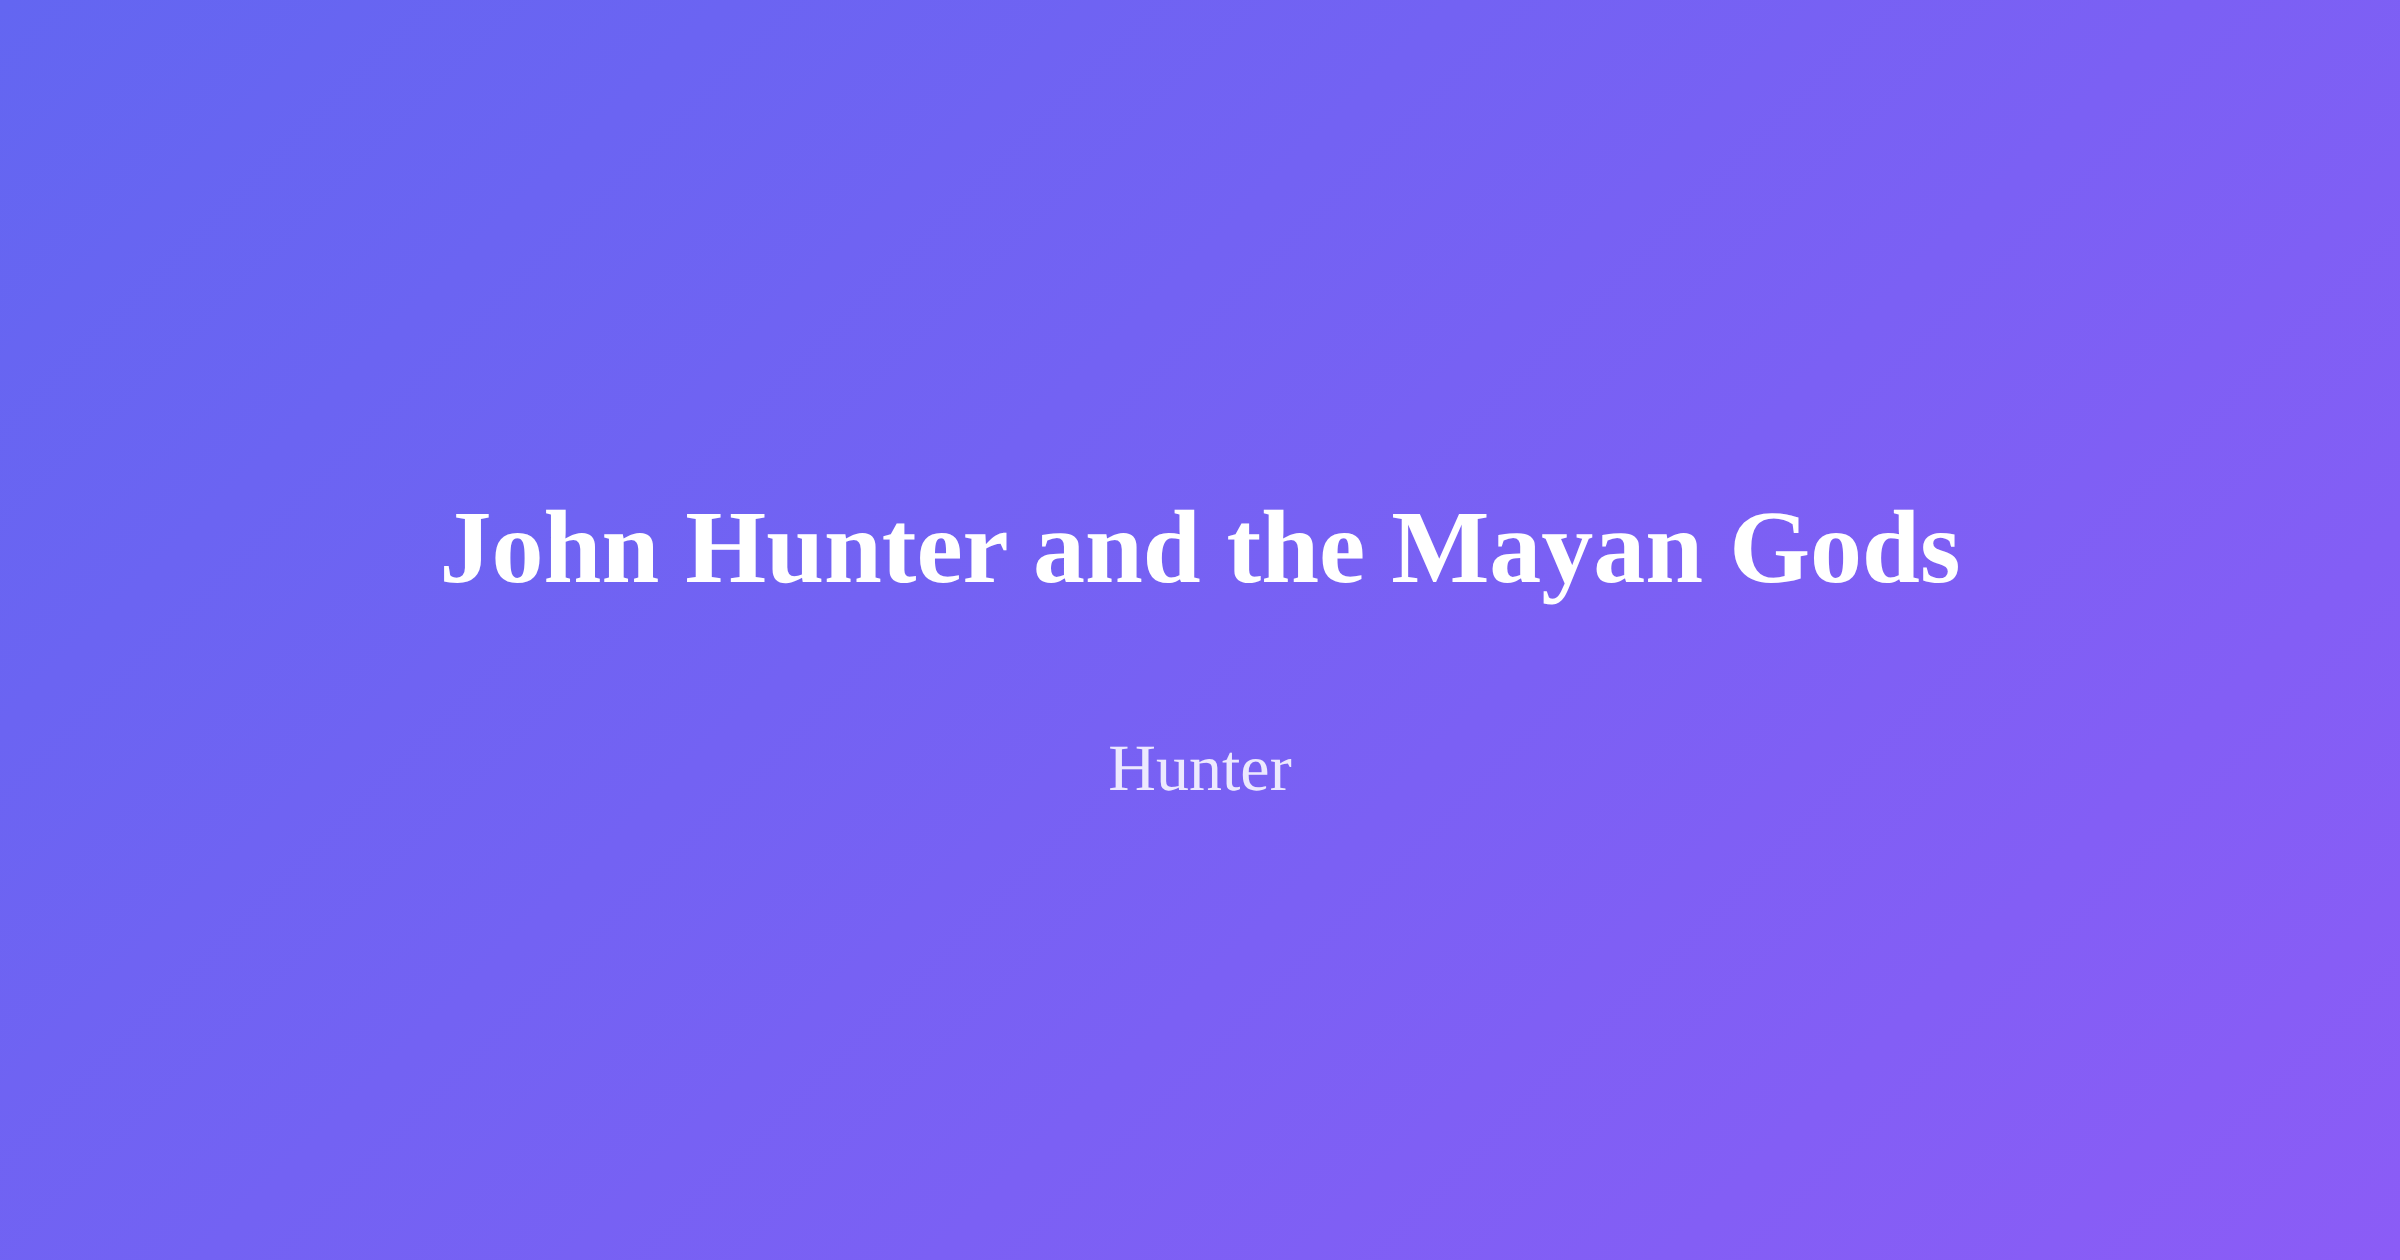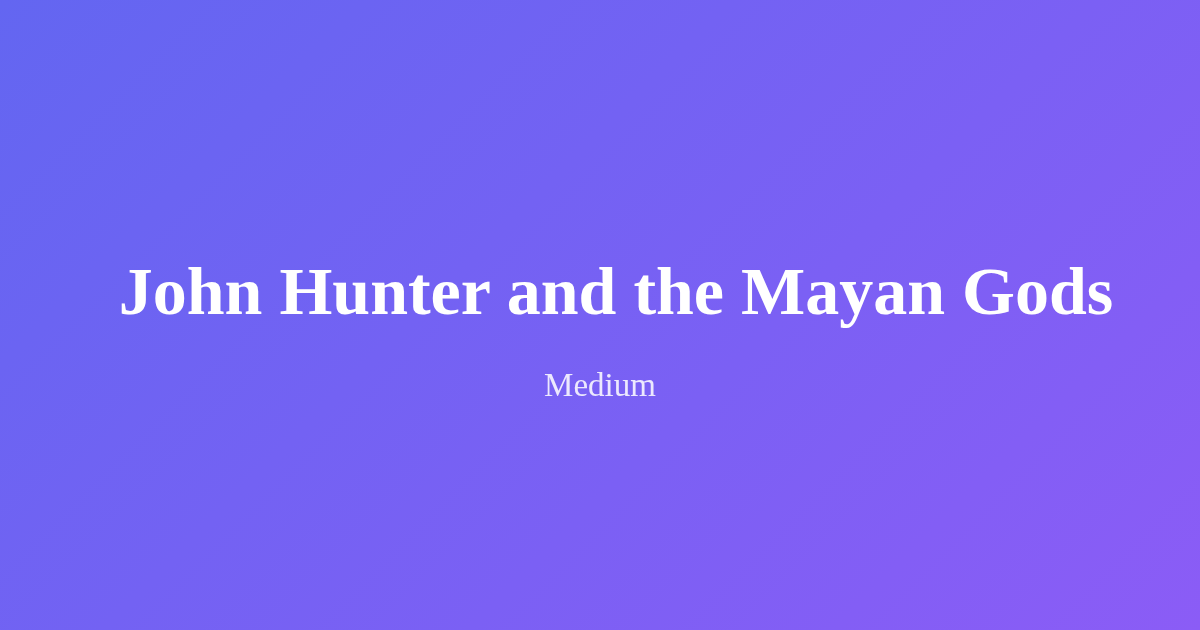--- a/index.html
+++ b/index.html
@@ -41,26 +41,26 @@
     justify-content: center;
     pointer-events: none;
   }
 
   .card-title {
     position: absolute;
     top: 229px;
     left: 50%;
     transform: translateX(-50%);
     white-space: nowrap;
-    font-size: 68px;
+    font-size: 52px;
     line-height: 92px;
     font-weight: 700;
     color: #ffffff;
     letter-spacing: 0px;
-    margin: 16px;
+    margin: 0;
     padding: 0;
   }
 
   
   .card-subtitle {
     position: absolute;
     top: 363px;
     left: 0;
     width: 1200px;
     text-align: center;
@@ -89,16 +89,16 @@
 </style>
 </head>
 <body>
 
 <div class="og-card">
 
   <div class="card-title-row">
     <h1 class="card-title">John Hunter and the Mayan Gods</h1>
   </div>
 
-  <p class="card-subtitle">Medium</p>
+  <p class="card-subtitle">Hunter</p>
 
 
 </div>
 
 </body></html>

